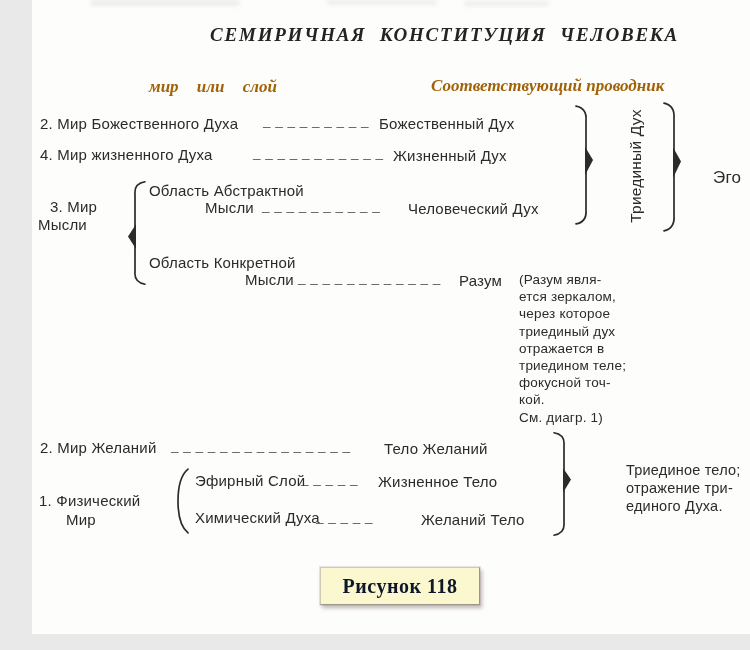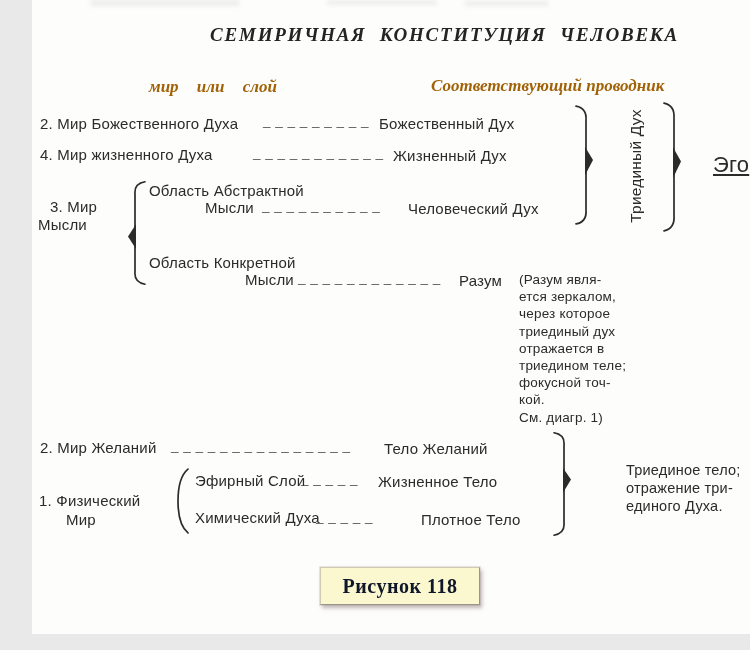--- a/index.html
+++ b/index.html
@@ -89,40 +89,40 @@
     <polygon points="12,42 12,70 20,55"></polygon>
   </svg>
 
   <div class="abs sans vtext" style="left:604px;top:166px;">Триединый Дух</div>
 
   <svg class="brk" style="left:629px;top:101px;" width="20" height="132" viewBox="0 0 20 120" preserveAspectRatio="none">
     <path d="M3,2 Q14,4 13,16 L13,104 Q14,116 3,118"></path>
     <polygon points="12,42 12,70 20,55"></polygon>
   </svg>
 
-  <div class="abs sans" style="left:681px;top:152px;font-size:22px;text-decoration:underline;">Эго</div>
+  <div class="abs sans" style="left:681px;top:168px;font-size:17px;">Эго</div>
 
   <div class="abs sans" style="left:8px;top:439px;">2. Мир Желаний</div>
   <div class="abs dash" style="left:139px;top:438px;">_ _ _ _ _ _ _ _ _ _ _ _ _ _ _</div>
   <div class="abs sans" style="left:352px;top:440px;">Тело Желаний</div>
 
   <div class="abs sans" style="left:7px;top:492px;">1. Физический</div>
   <div class="abs sans" style="left:34px;top:511px;">Мир</div>
 
   <svg class="brk" style="left:143px;top:467px;" width="16" height="68" viewBox="0 0 16 66" preserveAspectRatio="none">
     <path d="M13,2 Q3,10 3,33 Q3,56 13,64"></path>
   </svg>
 
   <div class="abs sans" style="left:163px;top:472px;">Эфирный Слой</div>
   <div class="abs dash" style="left:269px;top:471px;">_ _ _ _ _</div>
   <div class="abs sans" style="left:346px;top:473px;">Жизненное Тело</div>
 
   <div class="abs sans" style="left:163px;top:509px;">Химический Духа</div>
   <div class="abs dash" style="left:284px;top:509px;">_ _ _ _ _</div>
-  <div class="abs sans" style="left:389px;top:511px;">Плотное Тело</div>
+  <div class="abs sans" style="left:389px;top:511px;">Желаний Тело</div>
 
   <svg class="brk" style="left:519px;top:431px;" width="20" height="106" viewBox="0 0 20 120" preserveAspectRatio="none">
     <path d="M3,2 Q14,4 13,16 L13,104 Q14,116 3,118"></path>
     <polygon points="12,42 12,70 20,55"></polygon>
   </svg>
 
   <div class="abs sans bodycol" style="left:594px;top:461px;white-space:normal;width:140px;">
     <div>Триединое тело;</div>
     <div>отражение три-</div>
     <div>единого Духа.</div>

